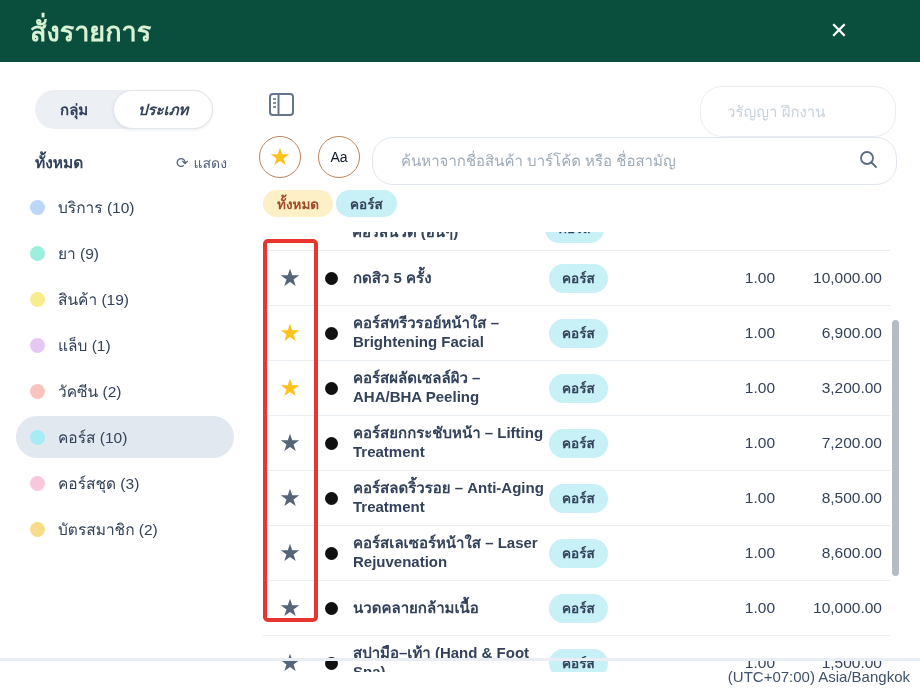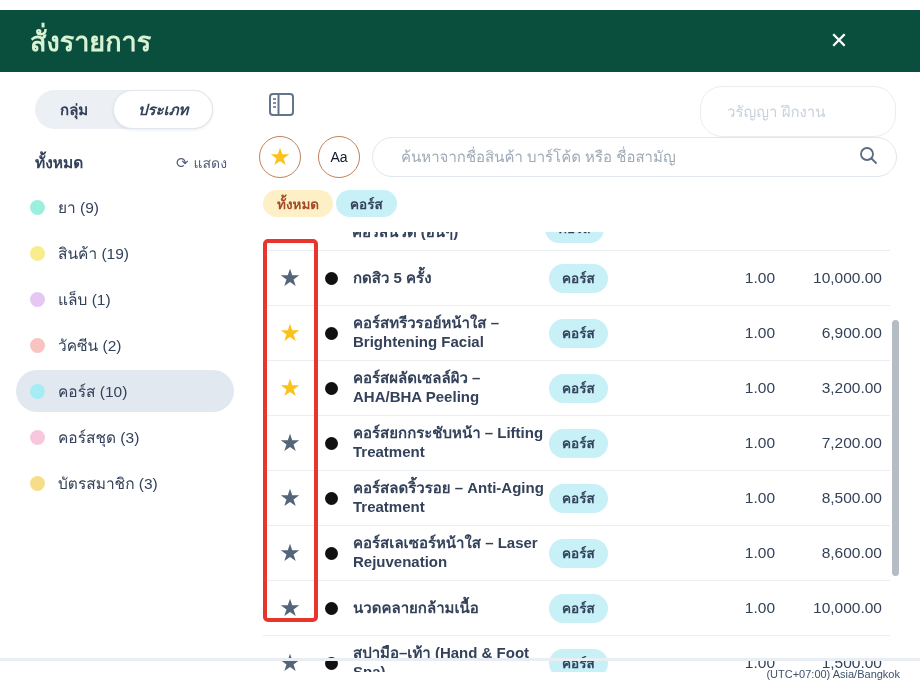--- a/index.html
+++ b/index.html
@@ -1,21 +1,21 @@
 <!DOCTYPE html>
 <html><head>
 <meta charset="utf-8">
 <style>
   * { margin:0; padding:0; box-sizing:border-box; }
   html,body { width:920px; height:691px; background:#fff; }
   body { font-family:"Liberation Sans","DejaVu Sans",sans-serif; color:#33425a; }
   .modal { position:relative; width:920px; height:691px; background:#fff; overflow:hidden; }
 
   
-  .hdr { position:absolute; left:0; top:10px; width:920px; height:62px; background:#0a4e3d; display:flex; align-items:center; }
+  .hdr { position:absolute; left:0; top:0; width:920px; height:62px; background:#0a4e3d; display:flex; align-items:center; }
   .hdr-title { margin-left:30px; font-size:27px; font-weight:700; color:#d9f2d4; }
   .hdr-close { position:absolute; right:66px; top:16px; width:30px; height:30px; color:#ffffff; font-size:22px; line-height:30px; text-align:center; cursor:pointer; }
 
   
   .tabs { position:absolute; left:35px; top:90px; width:178px; height:39px; background:#ecf0f5; border-radius:20px; display:flex; align-items:center; }
   .tab { flex:0 0 44%; text-align:center; font-size:15px; font-weight:600; color:#33425a; cursor:pointer; }
   .tab.active { flex:0 0 56%; background:#fff; border:1px solid #e2e7ee; border-radius:20px; height:39px; line-height:37px; box-shadow:0 1px 3px rgba(40,60,90,.10);font-style:italic; }
   .all-row { position:absolute; left:35px; top:150px; width:200px; display:flex; align-items:center; }
   .all-label { font-size:15.5px; font-weight:600; color:#33425a; }
   .show-btn { margin-left:auto; margin-right:8px; display:flex; align-items:center; gap:5px; color:#53637a; font-size:14px; cursor:pointer; }
@@ -25,21 +25,21 @@
   .cat.sel { background:#e2e8f0; height:42px; margin:2px 0; }
   .cat-dot { width:15px; height:15px; border-radius:50%; margin-right:13px; flex:none; }
   .cat-label { font-size:15.5px; font-weight:500; color:#33425a; }
 
   
   .layout-icon { position:absolute; left:268px; top:91px; width:27px; height:27px; cursor:pointer; }
   .ghost-input { position:absolute; left:700px; top:86px; width:196px; height:51px; border:1.5px solid #e9edf2; border-radius:22px; display:flex; align-items:center; padding-left:26px; font-size:15px; color:#c9d2dc; background:#fff; }
   .circle-btn { position:absolute; top:136px; width:42px; height:42px; border:1.6px solid #bf835b; border-radius:50%; background:#fff; display:flex; align-items:center; justify-content:center; cursor:pointer; }
   .circle-btn.fav { left:259px; color:#fcc21c; font-size:24px; }
   .circle-btn.txt { left:318px; color:#0f172a; font-size:14px; font-weight:400; }
-  .search-box { position:absolute; left:372px; top:137px; width:525px; height:40px; border:1.5px solid #e0e7ee; border-radius:21px; background:#fff; display:flex; align-items:center; padding:0 18px 0 28px; }
+  .search-box { position:absolute; left:372px; top:137px; width:525px; height:48px; border:1.5px solid #e0e7ee; border-radius:21px; background:#fff; display:flex; align-items:center; padding:0 18px 0 28px; }
   .search-ph { font-size:15px; color:#9fabb8; flex:1; }
   .chip { position:absolute; top:190px; height:27px; border-radius:14px; display:flex; align-items:center; padding:0 14px; font-size:13.5px; font-weight:700; cursor:pointer; }
 
   
   .list-vp { position:absolute; left:263px; top:232px; width:627px; height:440px; overflow:hidden; }
   .partial-row { position:relative; height:19px; overflow:hidden; border-bottom:1px solid #e9eef3; }
   .partial-name { position:absolute; left:89px; top:-12px; font-size:15px; font-weight:600; white-space:nowrap; }
   .partial-chip { position:absolute; left:282px; top:-17px; height:28px; border-radius:14px; background:#c7f0f7; padding:0 13px; font-size:13.5px; font-weight:700; color:#33425b; line-height:28px; }
   .row { display:flex; align-items:center; height:55px; border-bottom:1px solid #e9eef3; cursor:pointer; }
   .row-star { flex:none; width:54px; text-align:center; font-size:24px; line-height:1; cursor:pointer; }
@@ -52,21 +52,21 @@
   .nums { margin-left:auto; display:flex; padding-right:8px; }
   .qty { width:70px; text-align:right; font-size:15.5px; color:#33425a; }
   .price { width:107px; text-align:right; font-size:15.5px; color:#33425a; }
 
   
   .anno { position:absolute; left:263px; top:239px; width:55px; height:383px; border:4px solid #e8362e; border-radius:5px; pointer-events:none; z-index:5; }
   .scroll-thumb { position:absolute; left:892px; top:320px; width:7px; height:256px; background:#b6bcc3; border-radius:4px; cursor:pointer; z-index:4; }
 
   
   .foot-divider { position:absolute; left:0; top:658px; width:920px; height:3px; background:#e8eef4; }
-  .foot-text { position:absolute; right:20px; top:668px; font-size:11px; font-weight:500; color:#3f516a; }
+  .foot-text { position:absolute; right:10px; top:668px; font-size:15px; font-weight:500; color:#3f516a; }
 </style>
 </head>
 <body>
 
 <div class="modal">
 
   <div class="hdr">
     <div class="hdr-title">สั่งรายการ</div>
     <div class="hdr-close">✕</div>
   </div>
@@ -79,20 +79,24 @@
   <div class="all-row">
     <span class="all-label">ทั้งหมด</span>
     <span class="show-btn">
       <span class="refresh-glyph">⟳</span>
       <span>แสดง</span>
     </span>
   </div>
 
   <div class="cats" id="cats">
       <div class="cat">
+        <span class="cat-dot" style="background:#bcd7f6"></span>
+        <span class="cat-label">บริการ (10)</span>
+      </div>
+      <div class="cat">
         <span class="cat-dot" style="background:#9ceedd"></span>
         <span class="cat-label">ยา (9)</span>
       </div>
       <div class="cat">
         <span class="cat-dot" style="background:#f7ec8e"></span>
         <span class="cat-label">สินค้า (19)</span>
       </div>
       <div class="cat">
         <span class="cat-dot" style="background:#e6c7f4"></span>
         <span class="cat-label">แล็บ (1)</span>
@@ -104,21 +108,21 @@
       <div class="cat sel">
         <span class="cat-dot" style="background:#a5ecf4"></span>
         <span class="cat-label">คอร์ส (10)</span>
       </div>
       <div class="cat">
         <span class="cat-dot" style="background:#f8c6dd"></span>
         <span class="cat-label">คอร์สชุด (3)</span>
       </div>
       <div class="cat">
         <span class="cat-dot" style="background:#f7dd8a"></span>
-        <span class="cat-label">บัตรสมาชิก (3)</span>
+        <span class="cat-label">บัตรสมาชิก (2)</span>
       </div>
     </div>
 
   <div class="layout-icon">
     <svg width="27" height="27" viewBox="0 0 27 27">
       <rect x="2" y="3" width="23" height="21" rx="3" fill="none" stroke="#64748b" stroke-width="2"></rect>
       <line x1="10.5" y1="3" x2="10.5" y2="24" stroke="#64748b" stroke-width="2"></line>
       <line x1="5" y1="8" x2="8" y2="8" stroke="#64748b" stroke-width="1.6"></line>
       <line x1="5" y1="12" x2="8" y2="12" stroke="#64748b" stroke-width="1.6"></line>
       <line x1="5" y1="16" x2="8" y2="16" stroke="#64748b" stroke-width="1.6"></line>

